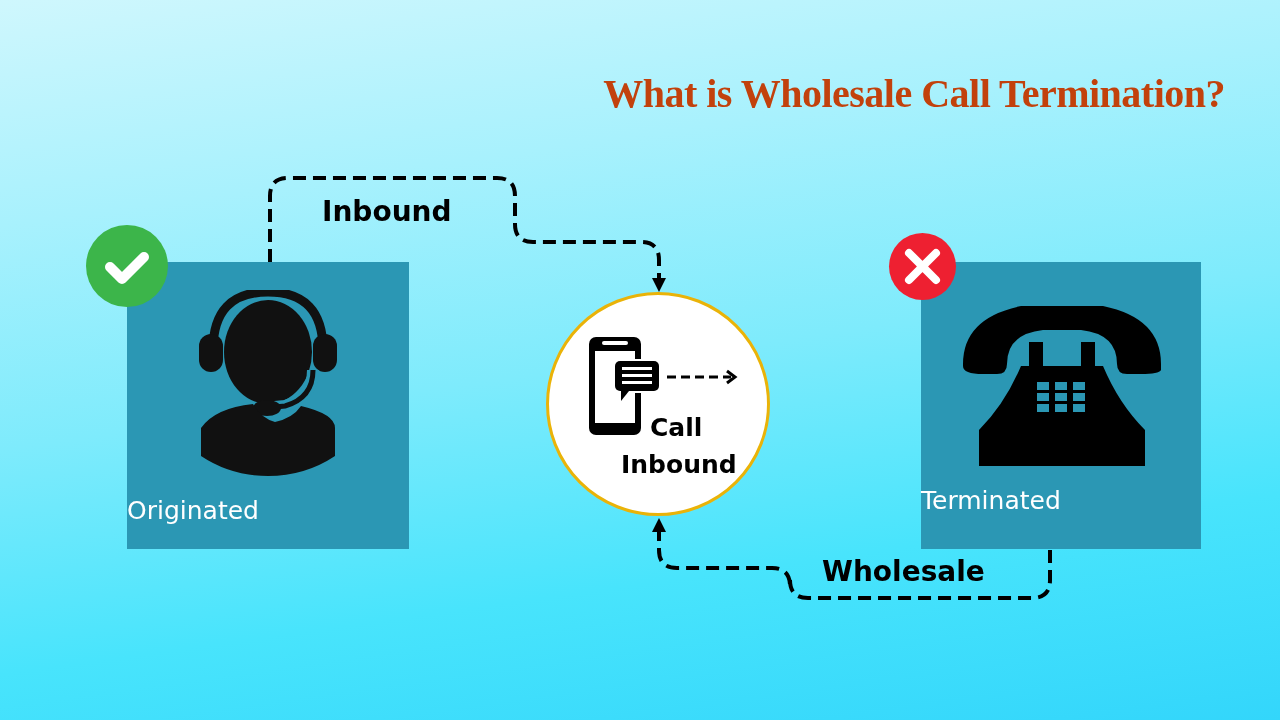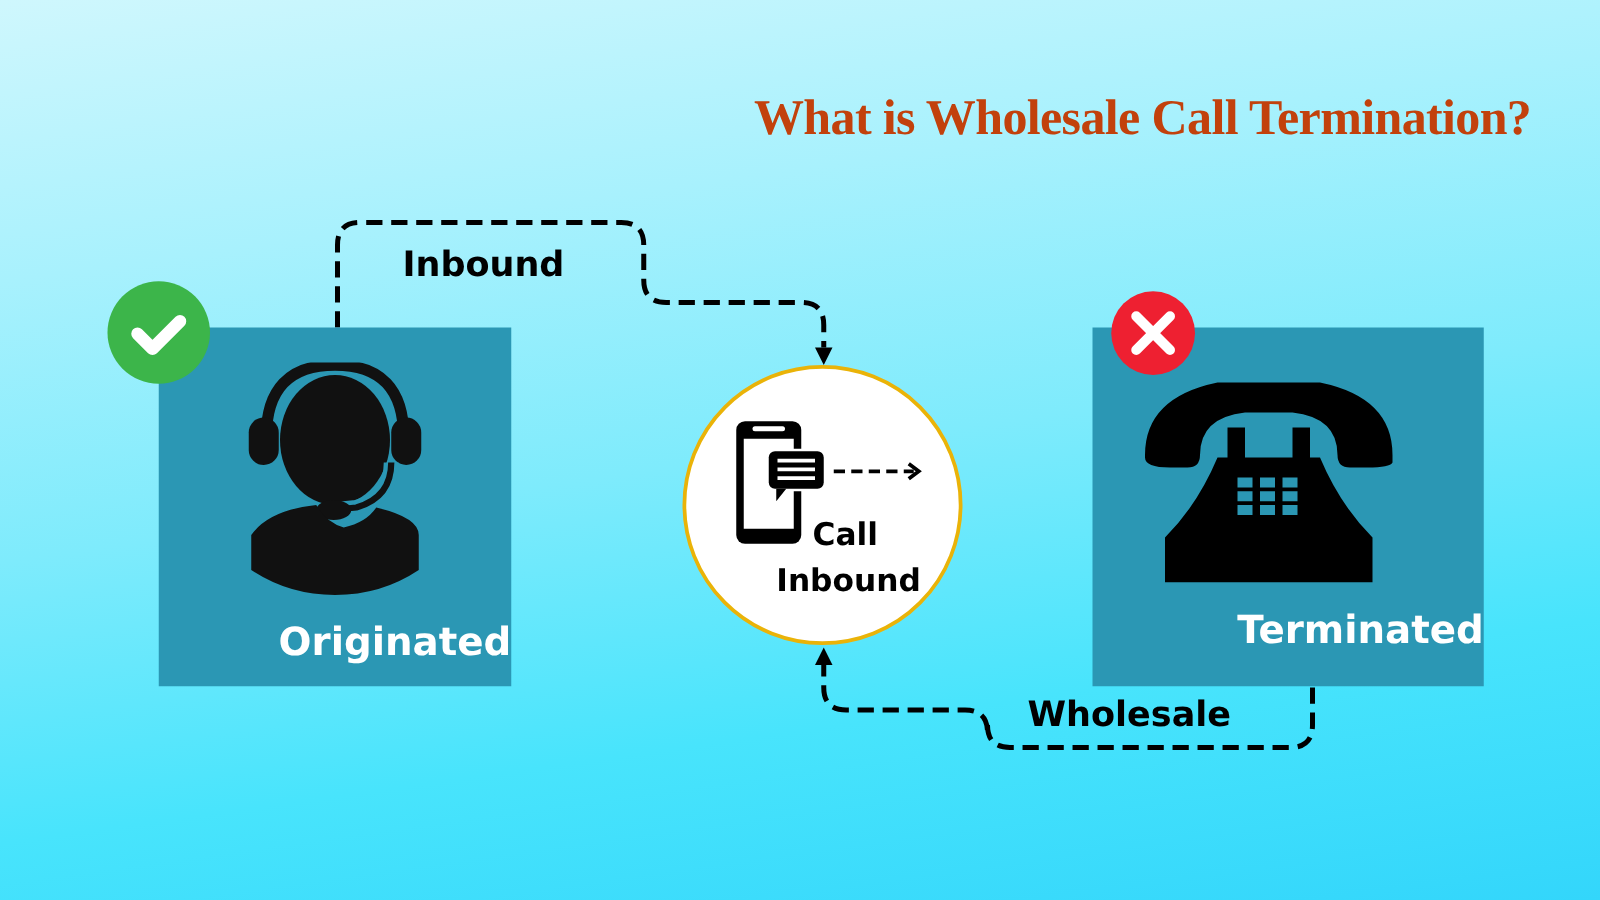--- a/index.html
+++ b/index.html
@@ -10,22 +10,22 @@
   }
   .title {
     position:absolute; left:0; width:1225px; top:70px; text-align:right;
     font-family:Liberation Serif, serif; font-weight:bold; font-size:40px;
     color:#c2410c; letter-spacing:-0.5px;
   }
   .box {
     position:absolute; background:#2b97b4;
   }
   .box-label {
-    position:absolute; left:0; right:0; text-align:right;
-    color:#fff; font-weight:bold; font-size:31px;
+    position:absolute; left:0; right:0; text-align:left;
+    color:#fff; font-weight:normal; font-size:25px;
     font-family:"DejaVu Sans", sans-serif;
   }
   .badge {
     position:absolute; width:82px; height:82px; border-radius:50%;
   }
   .circle {
     position:absolute; left:546px; top:292px; width:224px; height:224px;
     border-radius:50%; background:#fff; border:3px solid #eab308; box-sizing:border-box;
   }
   .circle-label {
@@ -96,21 +96,21 @@
     <rect x="37" y="39" width="30" height="3" fill="#fff"></rect>
     <rect x="37" y="46" width="30" height="3" fill="#fff"></rect>
 
     <line x1="82" y1="42" x2="146" y2="42" stroke="#000" stroke-width="3" stroke-dasharray="9,5"></line>
     <path d="M142,36 L150,42 L142,48" fill="none" stroke="#000" stroke-width="3"></path>
   </svg>
   <div class="circle-label" style="left:101px; top:115px;">Call</div>
   <div class="circle-label" style="left:72px; top:152px;">Inbound</div>
 </div>
 
-<div class="box" style="left:874px; top:262px; width:313px; height:287px;">
+<div class="box" style="left:921px; top:262px; width:280px; height:287px;">
   <svg style="position:absolute; left:40px; top:42px;" width="202" height="162" viewBox="0 0 202 162">
 
     <path d="M2,60 Q2,14 60,2 L142,2 Q200,14 200,60 L200,66 Q198,70 180,70 L166,70 Q156,70 156,60 Q156,30 120,26 L82,26 Q46,30 46,60 Q46,70 36,70 L22,70 Q2,70 2,62 Z" fill="#000"></path>
 
     <rect x="68" y="38" width="14" height="30" fill="#000"></rect>
     <rect x="120" y="38" width="14" height="30" fill="#000"></rect>
 
     <path d="M60,62 L142,62 Q158,100 184,126 L184,162 L18,162 L18,126 Q44,100 60,62 Z" fill="#000"></path>
 
     <g fill="#2b97b4">

